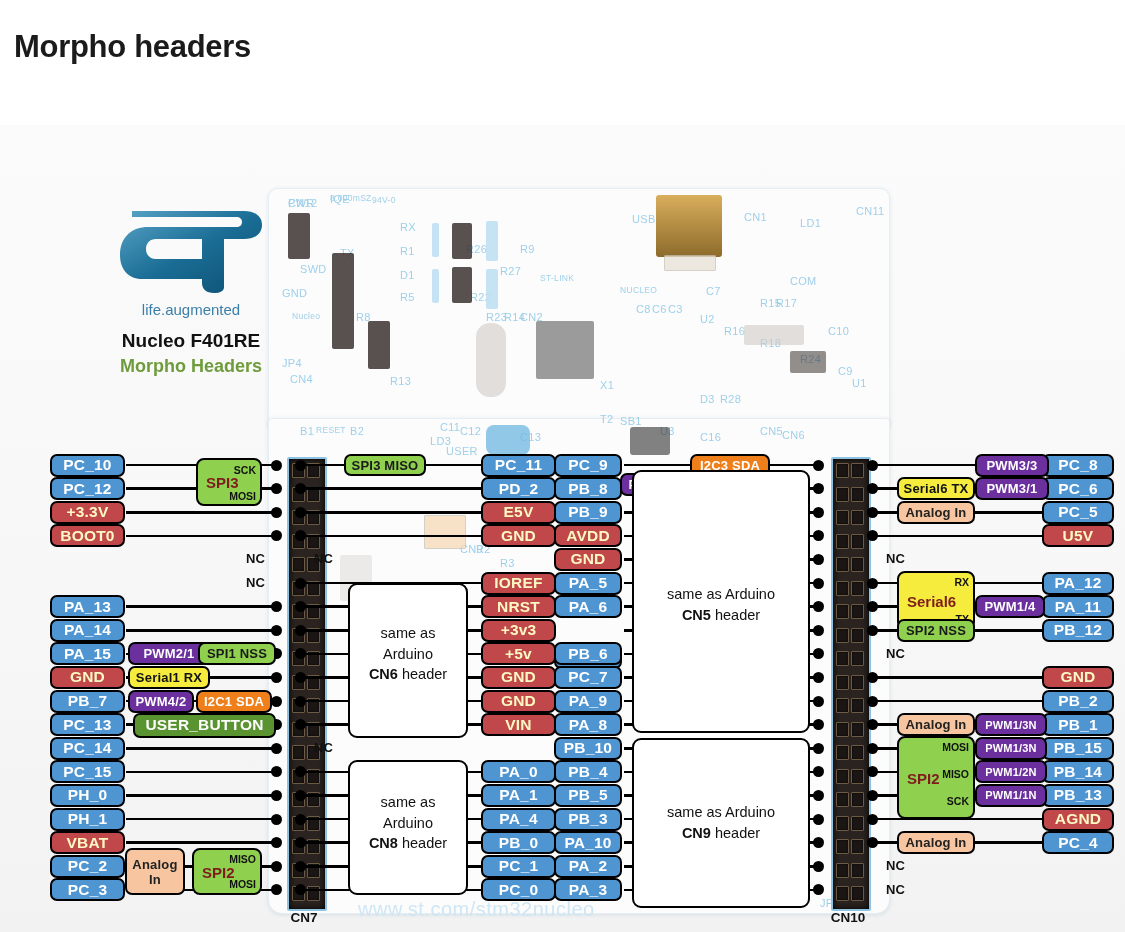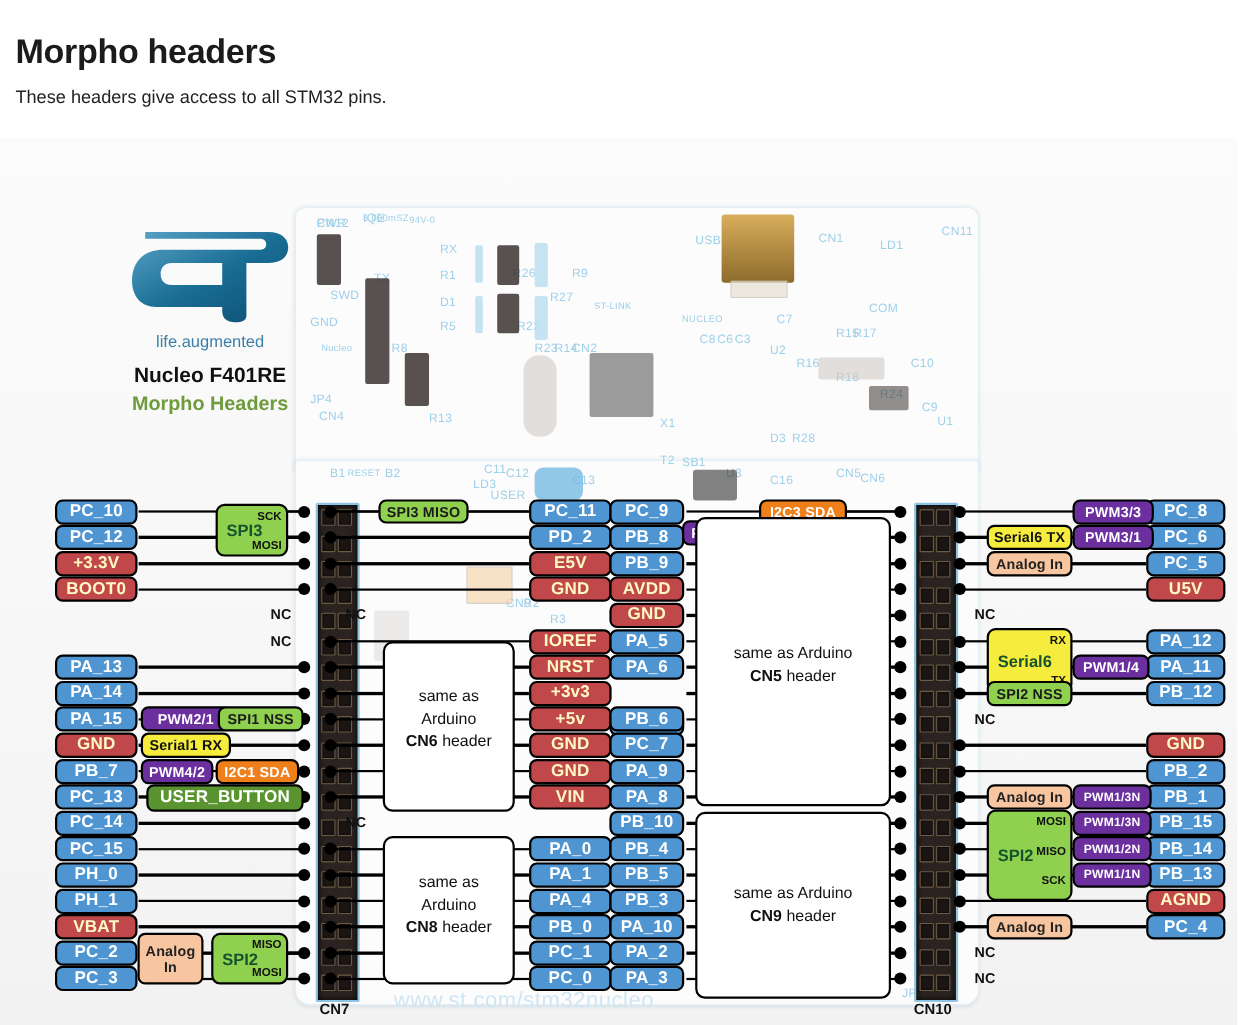--- a/index.html
+++ b/index.html
@@ -69,35 +69,34 @@
   .fn-peach{background:#f7c6a0;color:#222;}
   .box.sm{font-size:13px;}
   .box.xs{font-size:11px;}
 
   .grp{position:absolute;border:2.5px solid #000;border-radius:9px;box-sizing:border-box;background:#fff;}
   .grp-inner{position:absolute;font-size:14.5px;color:#111;text-align:center;line-height:1.42;width:100%;}
   .grp-inner b{font-weight:bold;}
 
   
   .fnblk{position:absolute;border:2.5px solid #000;border-radius:8px;box-sizing:border-box;}
-  .fnblk .main{position:absolute;font-size:15px;font-weight:bold;color:#14532d;}
+  .fnblk .main{position:absolute;font-size:15px;font-weight:bold;color:#7f1d1d;}
   .fnblk .sub{position:absolute;font-size:10.5px;font-weight:bold;color:#111;}
 
   
   .wire{position:absolute;background:#000;height:2.5px;}
   .dot{position:absolute;width:11px;height:11px;background:#000;border-radius:50%;}
   .nc{position:absolute;font-size:13px;font-weight:bold;color:#111;}
 </style>
 </head>
 <body>
 
 <div id="page">
 
   <h1 class="pg-title">Morpho headers</h1>
-  <div class="pg-sub">These headers give access to all STM32 pins.</div>
 
   <div id="diagram">
 
     <div class="board board-top"></div>
     <div class="board board-bot"></div>
 
     <div id="silk-layer">
         <div class="silk" style="left:288px;top:72px">CN12</div>
         <div class="silk" style="left:330px;top:68px">IQE</div>
         <div class="silk sm" style="left:372px;top:70px">94V-0</div>

